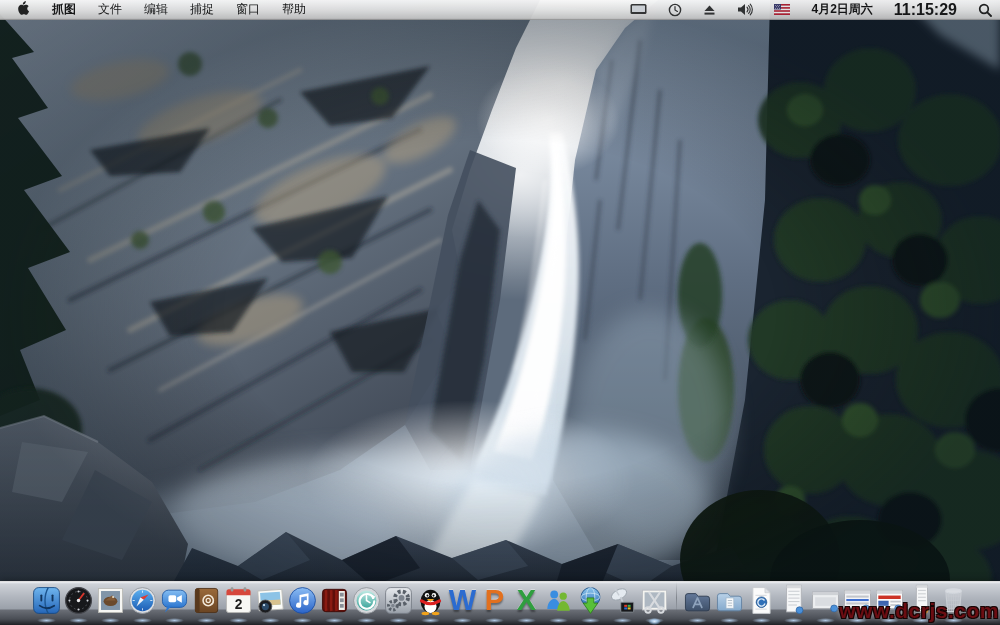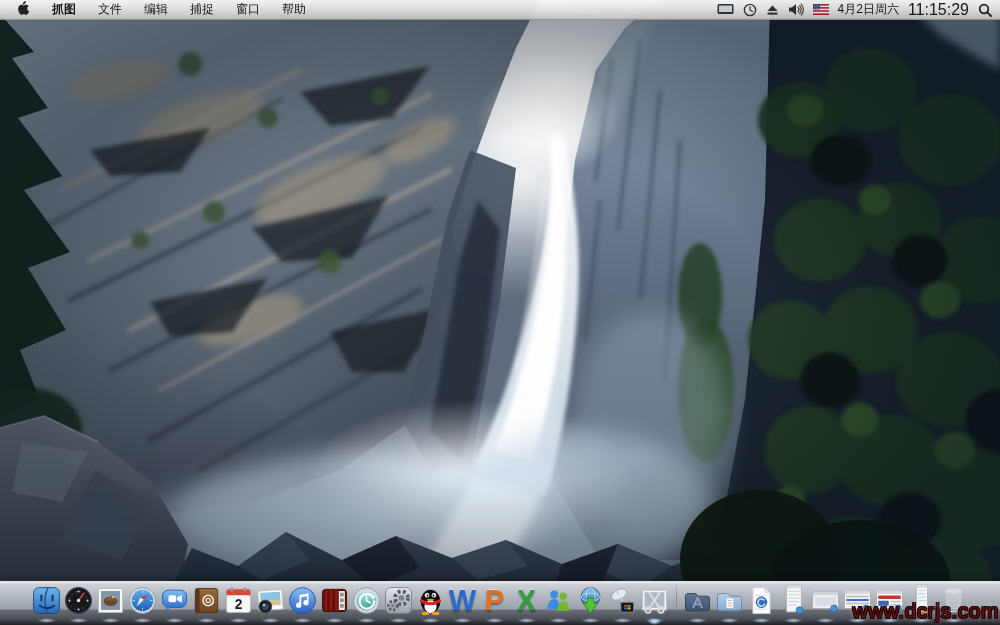--- a/index.html
+++ b/index.html
@@ -20,21 +20,21 @@
     border-bottom:1px solid rgba(70,70,70,.55);
     display:flex;align-items:center;
     font-size:12px;color:#111;
     padding:0 8px;
   }
   .menubar .left{display:flex;align-items:flex-start;gap:0;}
   .apple{display:flex;align-items:center;padding:0 12px 0 8px;}
   .menus{display:flex;align-items:center;}
   .menus .mi{padding:0 11px;line-height:19px;white-space:nowrap;}
   .menus .mi:first-child{font-weight:bold;}
-  .menubar .right{margin-left:auto;display:flex;align-items:center;gap:9px;}
+  .menubar .right{margin-left:auto;display:flex;align-items:center;gap:21px;font-weight:bold;}
   .sticon{display:flex;align-items:center;}
   .clocktext{font-size:16px;color:#151515;white-space:nowrap;}
   .datetext{font-size:12px;color:#151515;white-space:nowrap;}
 
   
   .dock{position:absolute;left:0;right:0;bottom:0;height:44px;z-index:30;}
   .shelf{
     position:absolute;inset:0;
     background:linear-gradient(
       #eef0f3 0px,#ced2d8 2px,#b3b8c0 14px,#9aa0a9 27px,
@@ -68,21 +68,21 @@
     font-weight:800;font-size:29px;line-height:31px;
     text-shadow:0 2px 2px rgba(0,0,0,.4),0 -1px 0 rgba(255,255,255,.35);
   }
   .letter-word{color:#2b6bd0;}
   .letter-ppt{color:#e2701e;}
   .letter-excel{color:#2f9e3f;}
 
   
   .watermark{
     position:absolute;right:1px;bottom:2px;z-index:50;
-    font-weight:normal;font-size:21px;letter-spacing:.5px;
+    font-weight:bold;font-size:21px;letter-spacing:.5px;
     color:#6b0d12;
     text-shadow:1px 1px 0 #160404,-1px -1px 0 #160404,1px -1px 0 #160404,-1px 1px 0 #160404,0 0 6px rgba(255,255,255,.55);
   }
 </style>
 </head>
 <body>
 
 <svg id="wallpaper" width="1000" height="625" viewBox="0 0 1000 625" preserveAspectRatio="none" aria-hidden="true">
   <defs>
     <linearGradient id="sky" x1="0" y1="0" x2="0" y2="1">

